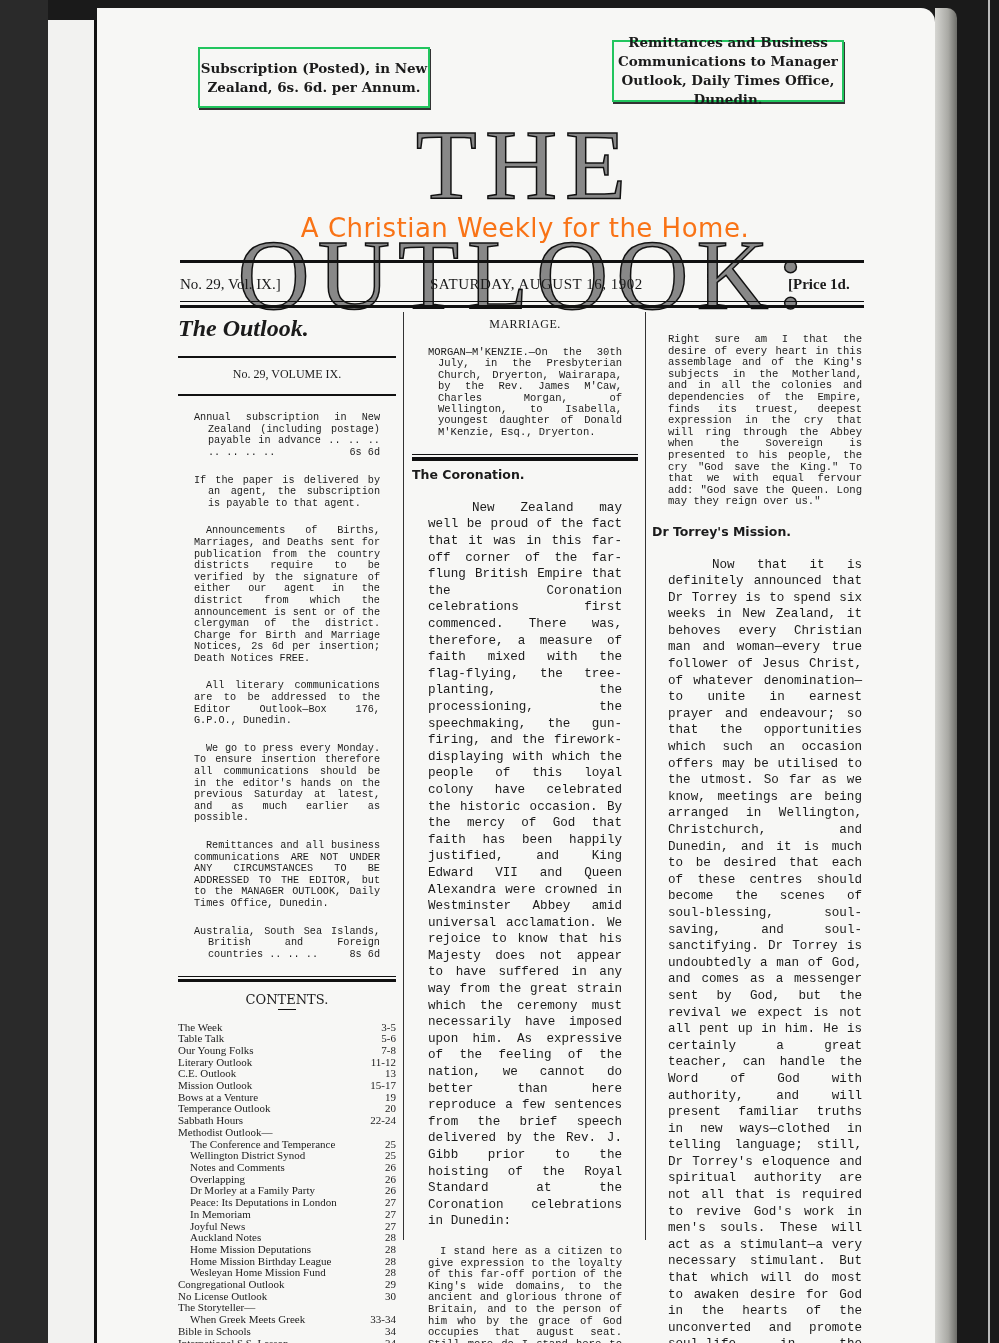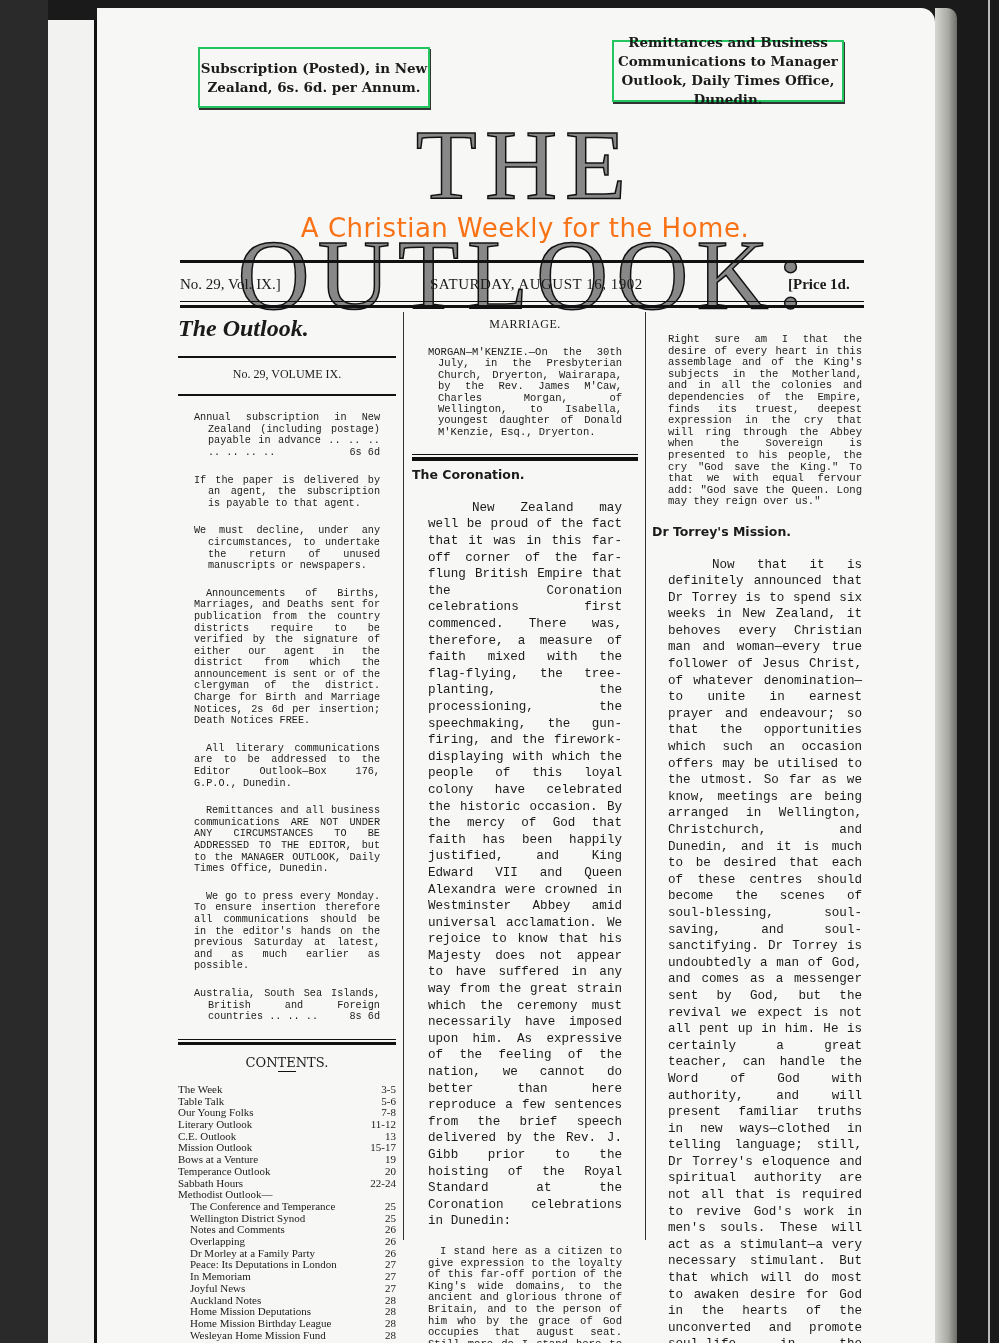--- a/index.html
+++ b/index.html
@@ -86,25 +86,24 @@
 <div class="vrule" style="left:645px;top:312px;height:928px;"></div>
 
 <div class="col col1">
   <div class="blackletter outlook-title">The Outlook.</div>
   <div class="rule" style="position:relative;height:2px;width:100%;"></div>
   <div class="vol-line">No. 29, VOLUME IX.</div>
   <div class="rule" style="position:relative;height:2px;width:100%;margin-bottom:8px;"></div>
 
   <p class="notice hang"><span>Annual subscription in New Zealand (including postage) payable in advance .. .. .. .. .. .. ..</span> <span class="price-tail">6s 6d</span></p>
   <p class="notice hang">If the paper is delivered by an agent, the subscription is payable to that agent.</p>
-  <p class="notice hang">We must decline, under any circumstances, to undertake the return of unused manuscripts or newspapers.</p>
   <p class="notice indent">Announcements of Births, Marriages, and Deaths sent for publication from the country districts require to be verified by the signature of either our agent in the district from which the announcement is sent or of the clergyman of the district. Charge for Birth and Marriage Notices, 2s 6d per insertion; Death Notices FREE.</p>
   <p class="notice indent">All literary communications are to be addressed to the Editor Outlook—Box 176, G.P.O., Dunedin.</p>
+  <p class="notice indent">We go to press every Monday. To ensure insertion therefore all communications should be in the editor's hands on the previous Saturday at latest, and as much earlier as possible.</p>
   <p class="notice indent">Remittances and all business communications ARE NOT UNDER ANY CIRCUMSTANCES TO BE ADDRESSED TO THE EDITOR, but to the MANAGER OUTLOOK, Daily Times Office, Dunedin.</p>
-  <p class="notice indent">We go to press every Monday. To ensure insertion therefore all communications should be in the editor's hands on the previous Saturday at latest, and as much earlier as possible.</p>
   <p class="notice hang"><span>Australia, South Sea Islands, British and Foreign countries .. .. ..</span> <span class="price-tail">8s 6d</span></p>
 
   <div class="rule" style="position:relative;height:1px;width:100%;margin-top:4px;"></div>
   <div class="rule" style="position:relative;height:3px;width:100%;margin-top:2px;"></div>
 
   <div class="contents-title">CONTENTS.</div>
   <div class="contents-dash"></div>
   <table class="toc">
     <tbody id="toc-body">
         <tr>

